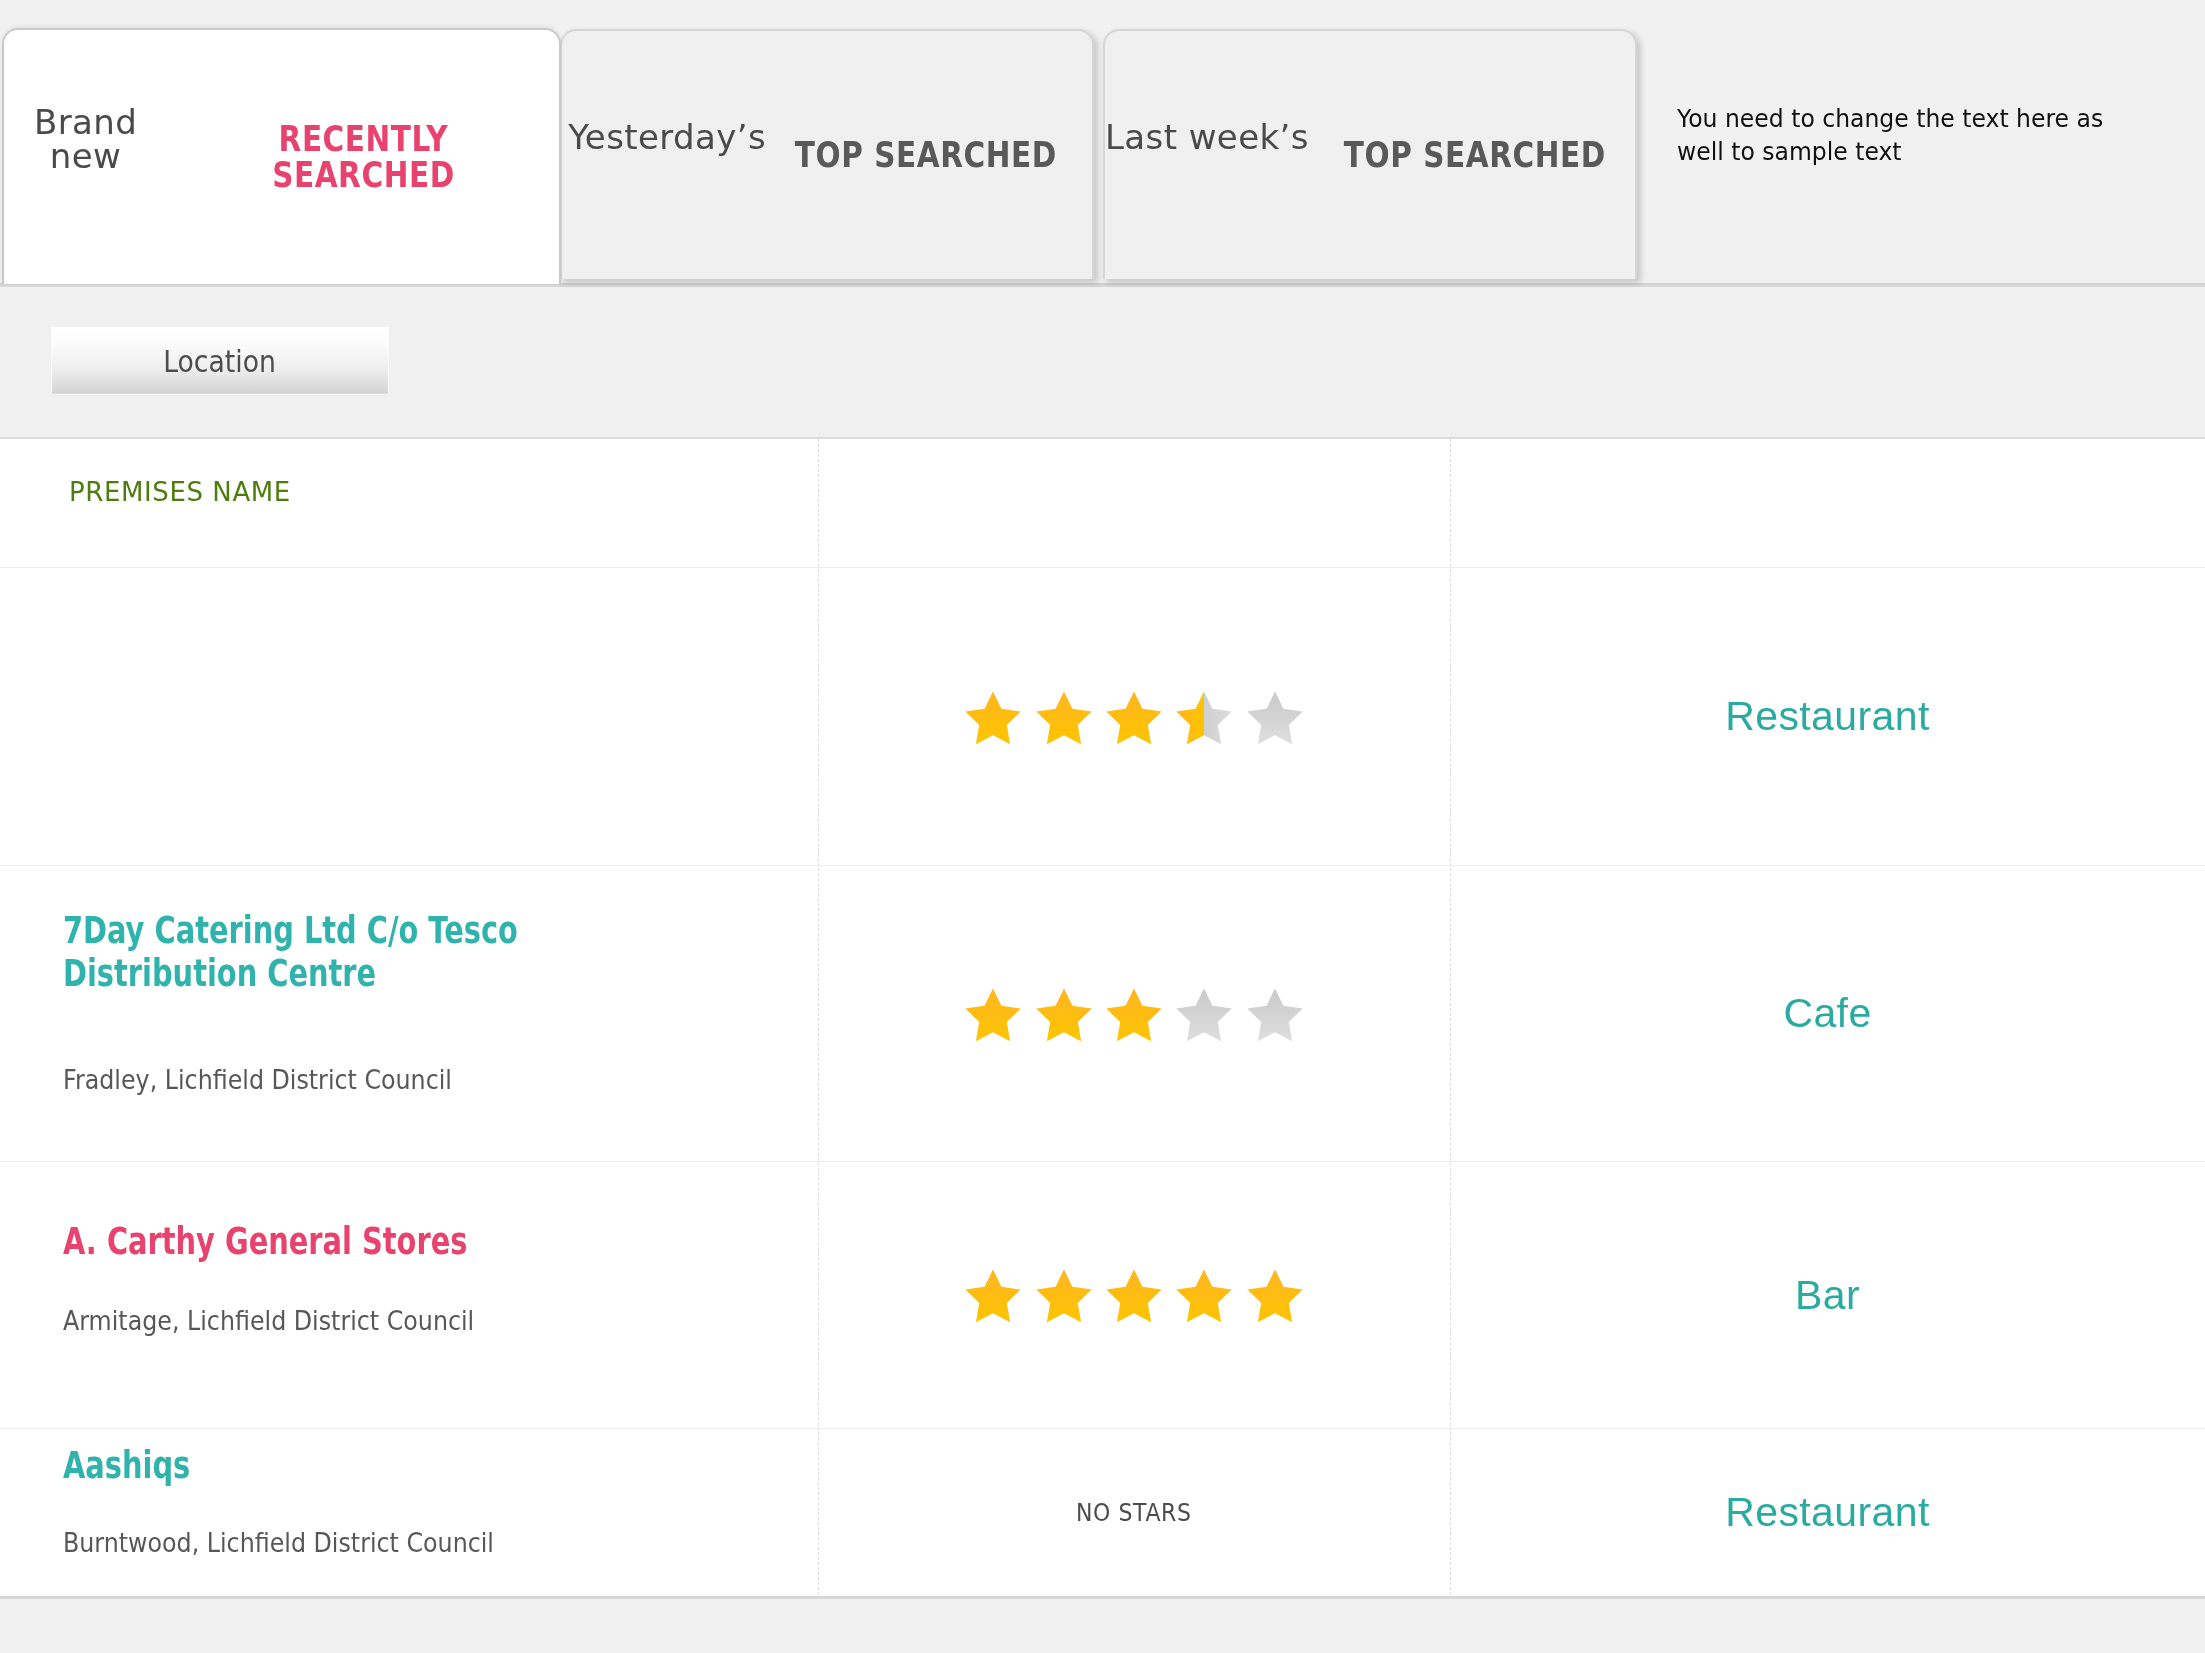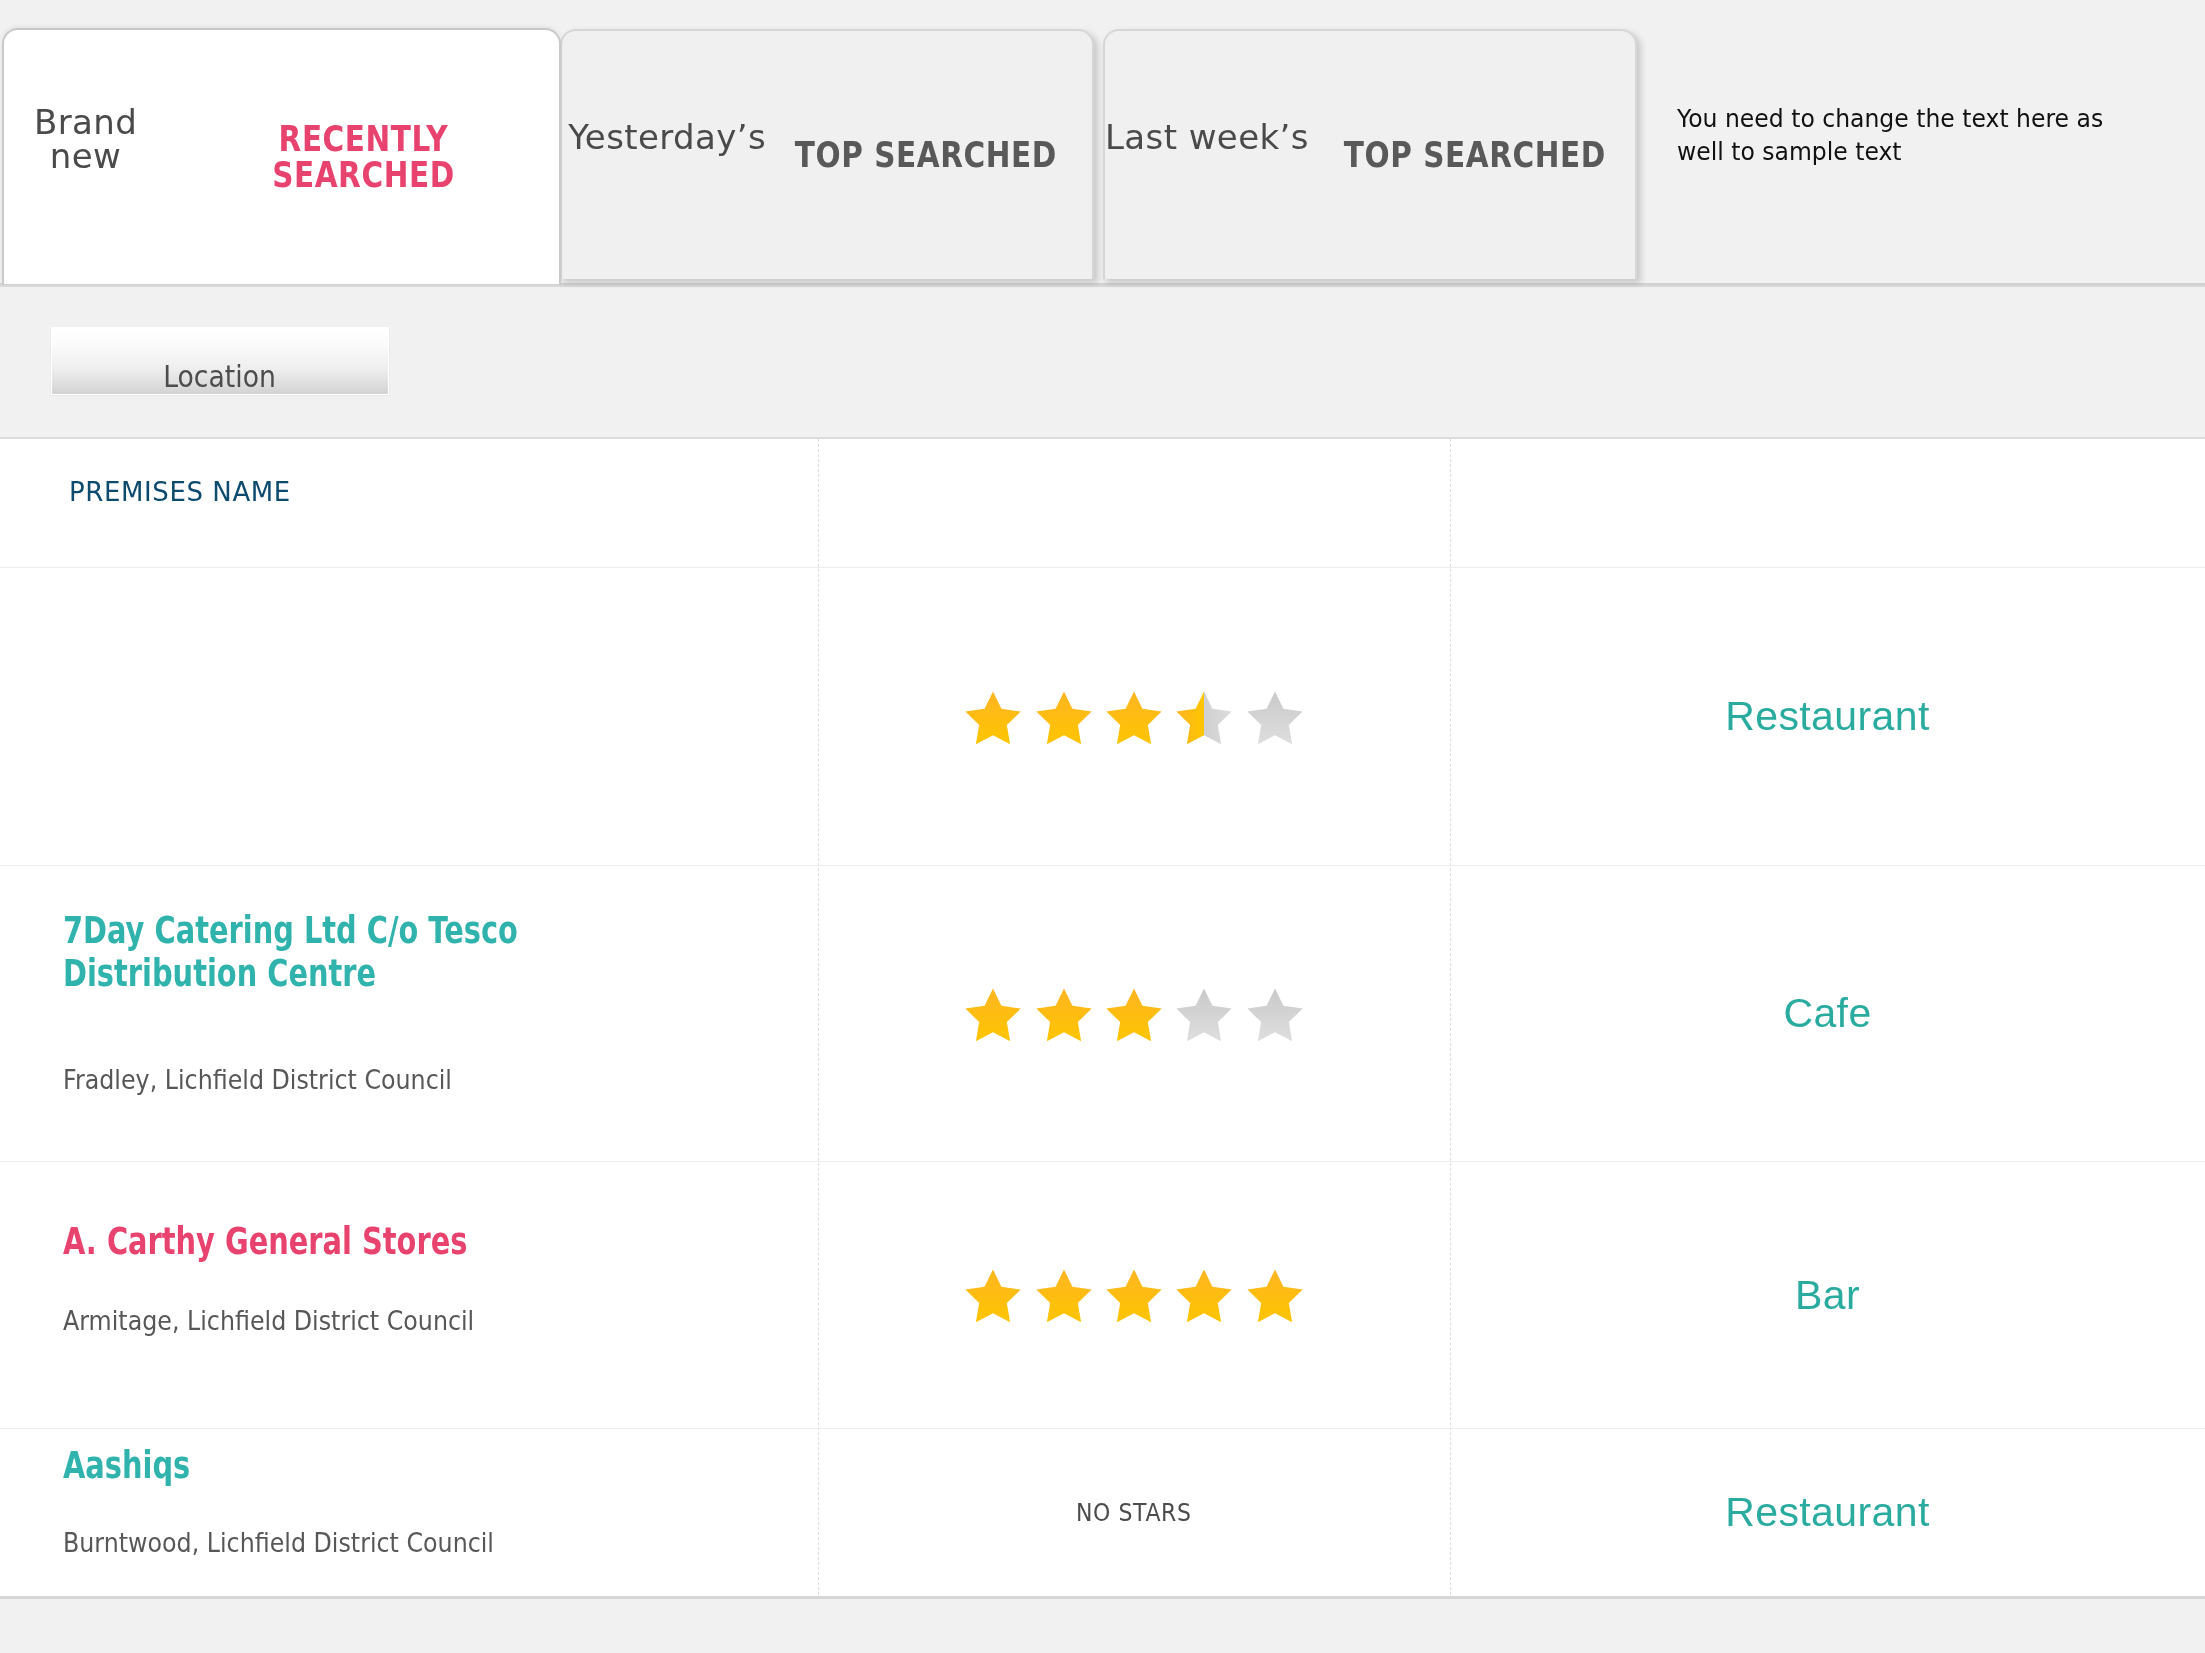--- a/index.html
+++ b/index.html
@@ -126,21 +126,21 @@
   }
 
   .col-btn {
     position: absolute;
     top: 40px;
     height: 68px;
     background: linear-gradient(to bottom, #ffffff 0%, #fafafa 28%, #eeeeee 62%, #d3d3d3 100%);
     border: 1.5px solid #ffffff;
     box-shadow: 0 0.7px 1.5px rgba(0,0,0,0.10);
     display: flex;
-    align-items: flex-end;
+    align-items: center;
     justify-content: center;
     box-sizing: border-box;
   }
   .col-btn span {
     font-family: "DejaVu Sans", sans-serif;
     font-size: 31px;
     color: #4d4d4d;
     transform: scaleX(0.86);
   }
   .col-btn-1 { left: 51px;   width: 338px; }
@@ -199,21 +199,21 @@
     align-items: center;
     justify-content: center;
   }
 
   .premises-label {
     position: absolute;
     left: 69px;
     top: 38px;
     font-family: "DejaVu Sans", sans-serif;
     font-size: 26px;
-    color: #0c4a6e;
+    color: #4d7c0f;
     letter-spacing: 0.6px;
   }
 
   .name {
     position: absolute;
     left: 63px;
     font-family: "DejaVu Sans", sans-serif;
     font-weight: 700;
     font-size: 37px;
     line-height: 1.15;

